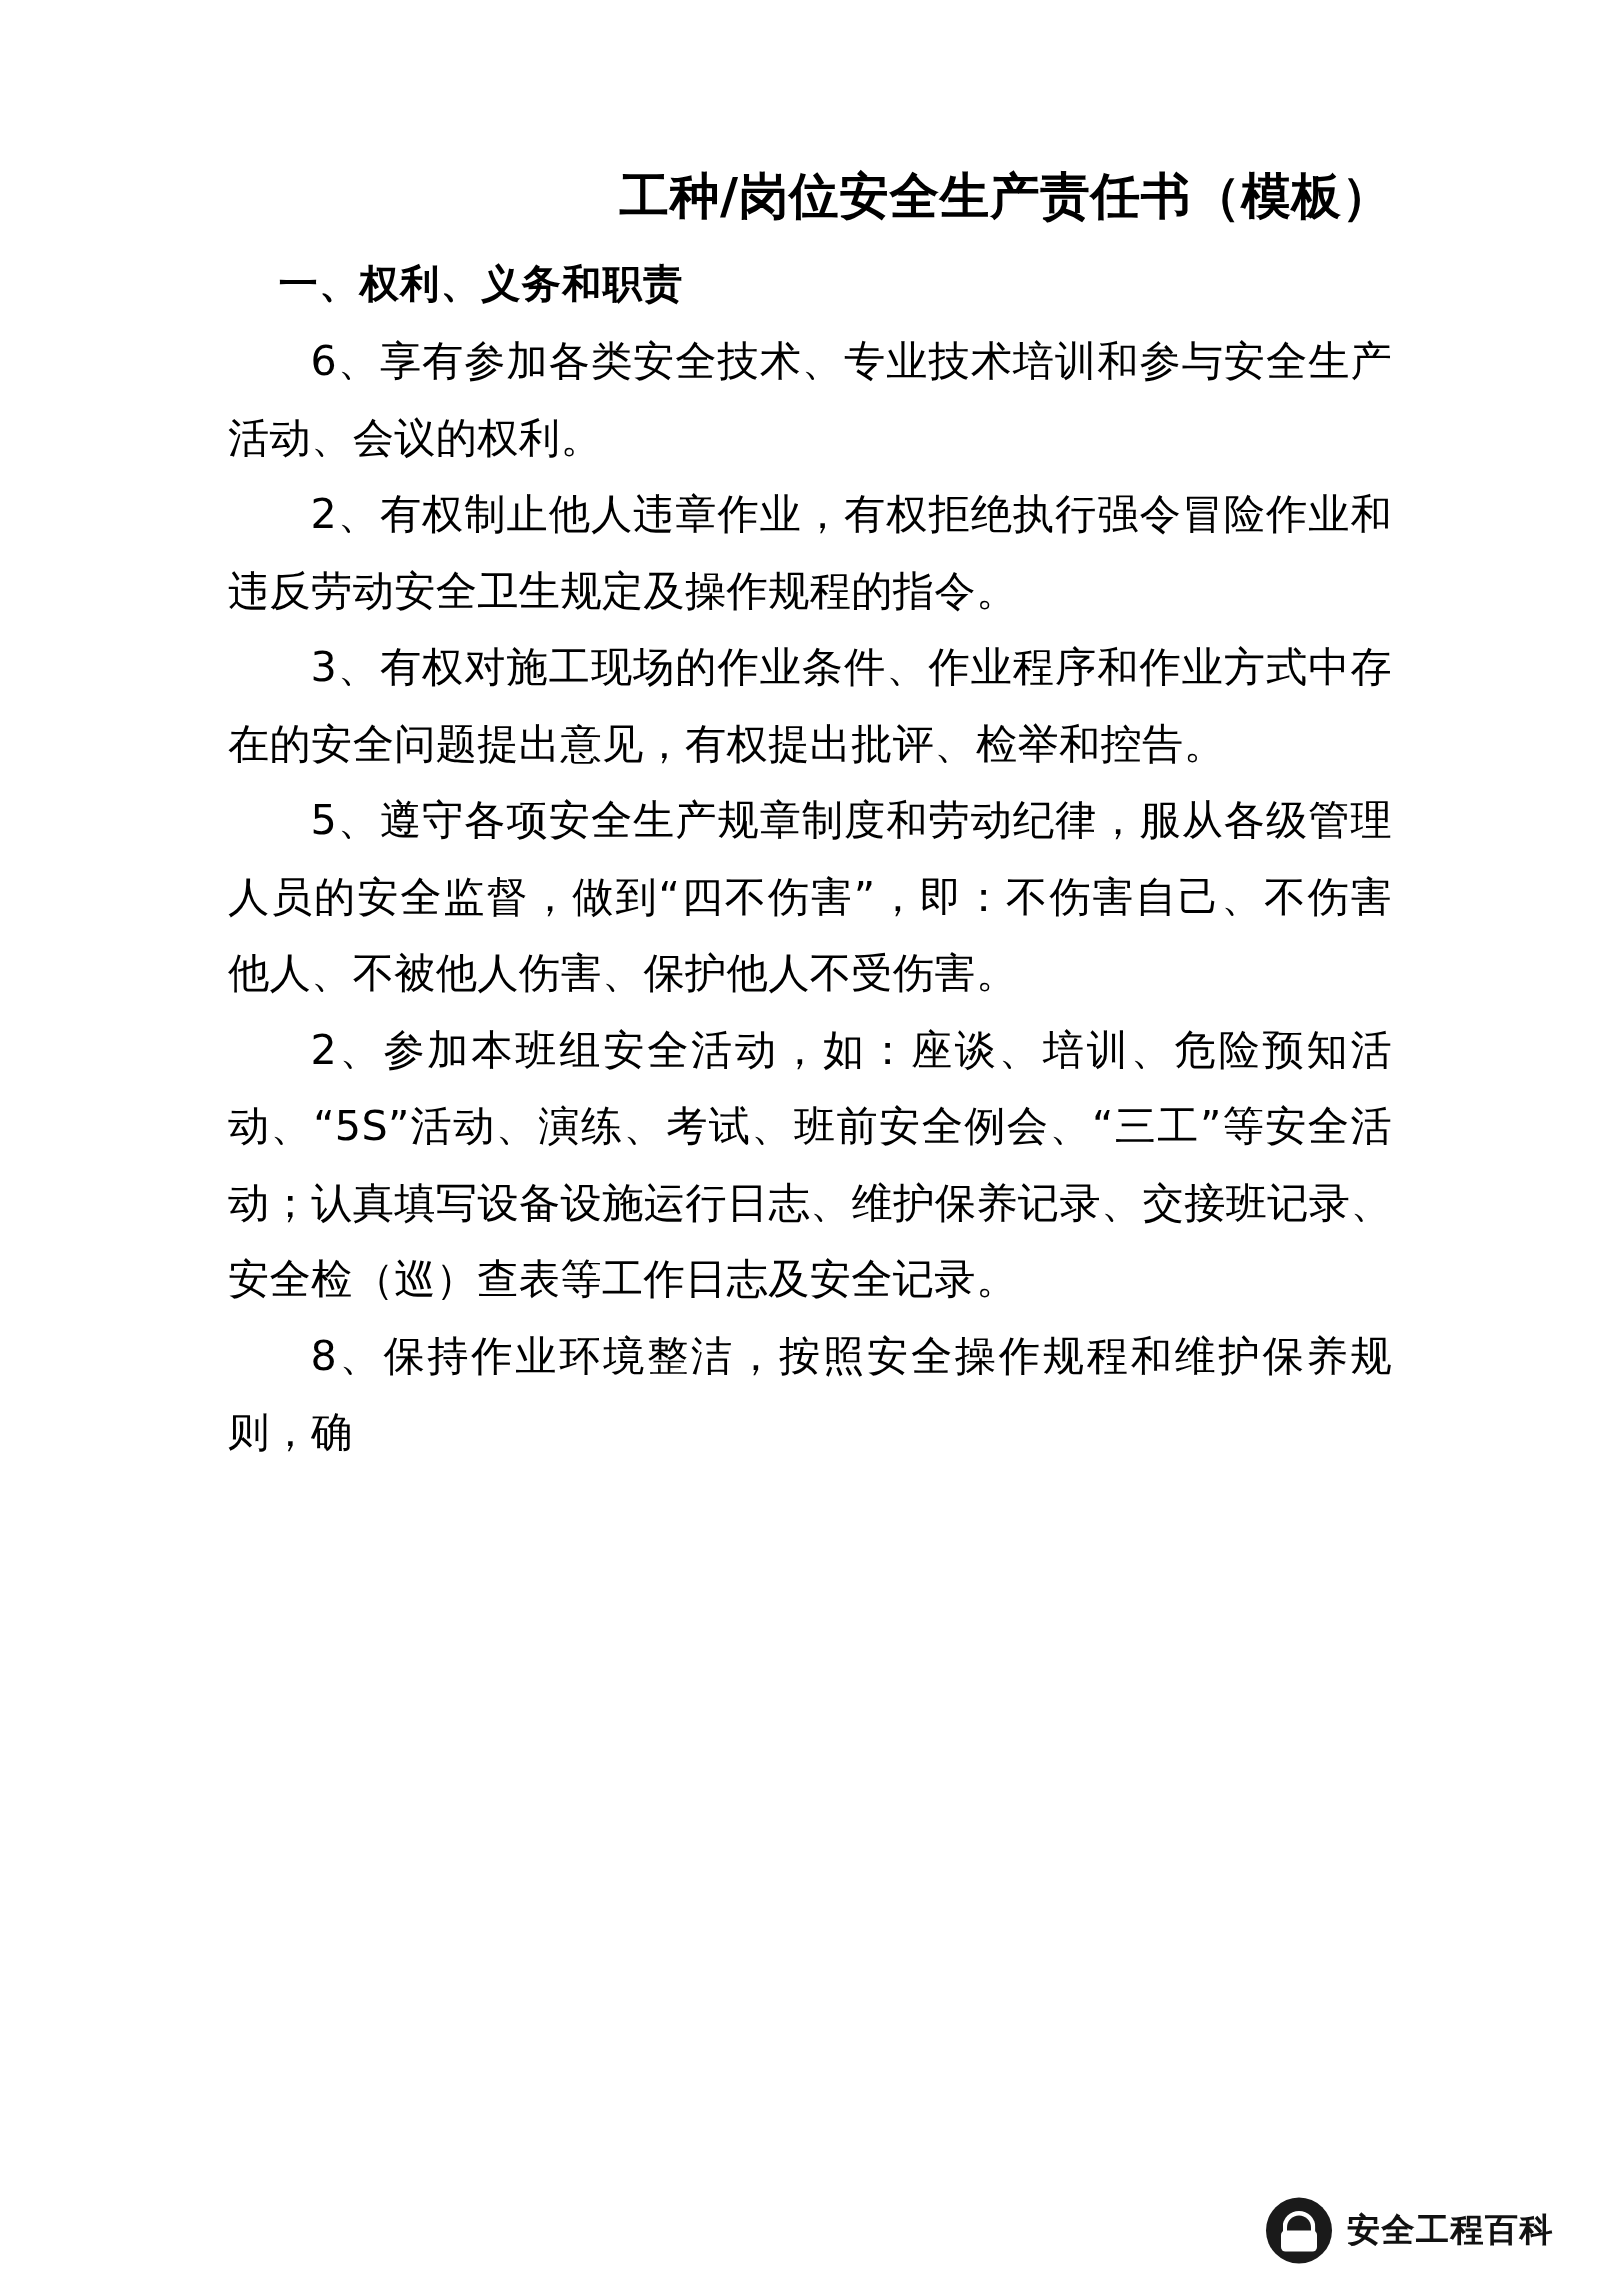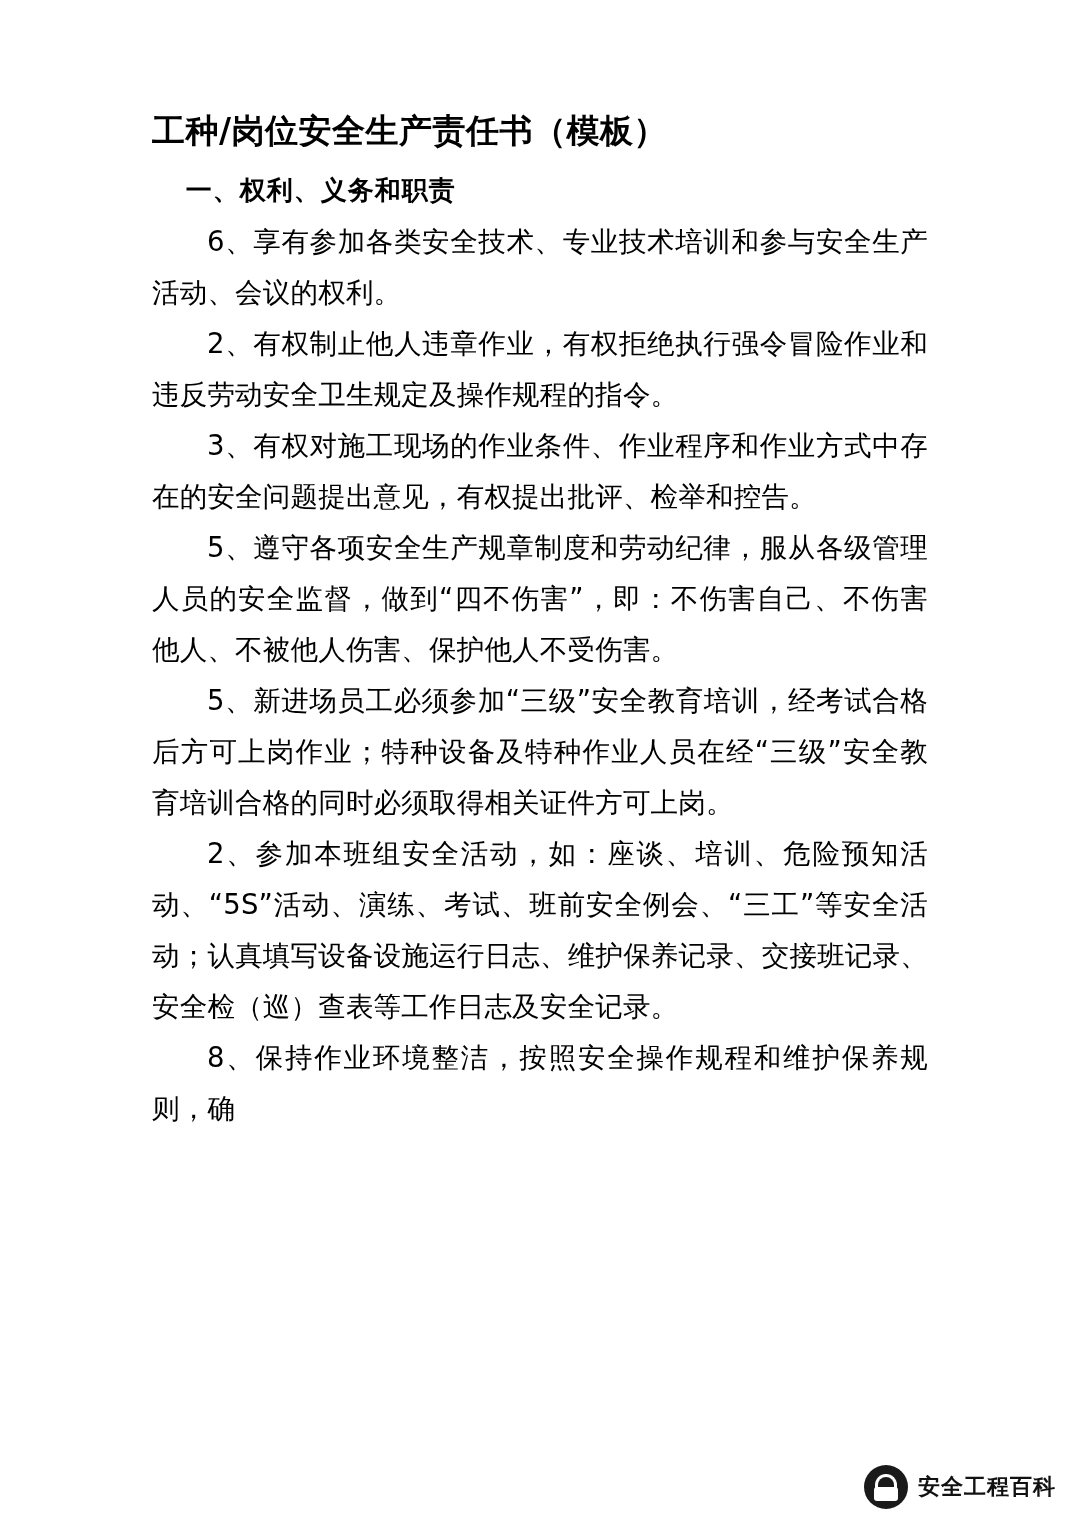--- a/index.html
+++ b/index.html
@@ -27,21 +27,21 @@
     position: absolute;
     left: 152px;
     top: 110px;
     width: 776px;
   }
   .doc-title {
     font-family: "DejaVu Sans", "Liberation Sans", sans-serif;
     font-weight: bold;
     font-size: 33px;
     line-height: 1.25;
-    text-align: left;
+    text-align: right;
     letter-spacing: 0.5px;
     margin: 0 0 14px 0;
   }
   p.para {
     margin: 0;
     font-size: 27.5px;
     line-height: 51px;
     text-align: justify;
     text-justify: inter-ideograph;
     text-indent: 2em;
@@ -52,21 +52,21 @@
     margin: 0;
     font-size: 26px;
     line-height: 51px;
     text-indent: 1.3em;
     font-weight: bold;
     font-family: "DejaVu Sans", "Liberation Sans", sans-serif;
     letter-spacing: 1px;
   }
   .watermark {
     position: absolute;
-    right: 24px;
+    right: 44px;
     bottom: 18px;
     display: flex;
     align-items: center;
     gap: 10px;
   }
   .wm-badge {
     width: 44px;
     height: 44px;
     border-radius: 50%;
     background: #1a1a1a;
@@ -108,21 +108,20 @@
 <body>
 
 <div class="page">
   <div class="doc">
     <h1 class="doc-title">工种/岗位安全生产责任书（模板）</h1>
     <p class="section-heading">一、权利、义务和职责</p>
     <p class="para">6、享有参加各类安全技术、专业技术培训和参与安全生产活动、会议的权利。</p>
     <p class="para">2、有权制止他人违章作业，有权拒绝执行强令冒险作业和违反劳动安全卫生规定及操作规程的指令。</p>
     <p class="para">3、有权对施工现场的作业条件、作业程序和作业方式中存在的安全问题提出意见，有权提出批评、检举和控告。</p>
     <p class="para">5、遵守各项安全生产规章制度和劳动纪律，服从各级管理人员的安全监督，做到“四不伤害”，即：不伤害自己、不伤害他人、不被他人伤害、保护他人不受伤害。</p>
-    <p class="para">5、新进场员工必须参加“三级”安全教育培训，经考试合格后方可上岗作业；特种设备及特种作业人员在经“三级”安全教育培训合格的同时必须取得相关证件方可上岗。</p>
     <p class="para">2、参加本班组安全活动，如：座谈、培训、危险预知活动、“5S”活动、演练、考试、班前安全例会、“三工”等安全活动；认真填写设备设施运行日志、维护保养记录、交接班记录、安全检（巡）查表等工作日志及安全记录。</p>
     <p class="para">8、保持作业环境整洁，按照安全操作规程和维护保养规则，确</p>
   </div>
 
   <div class="watermark">
     <div class="wm-badge"></div>
     <div class="wm-text">安全工程百科</div>
   </div>
 </div>
 

